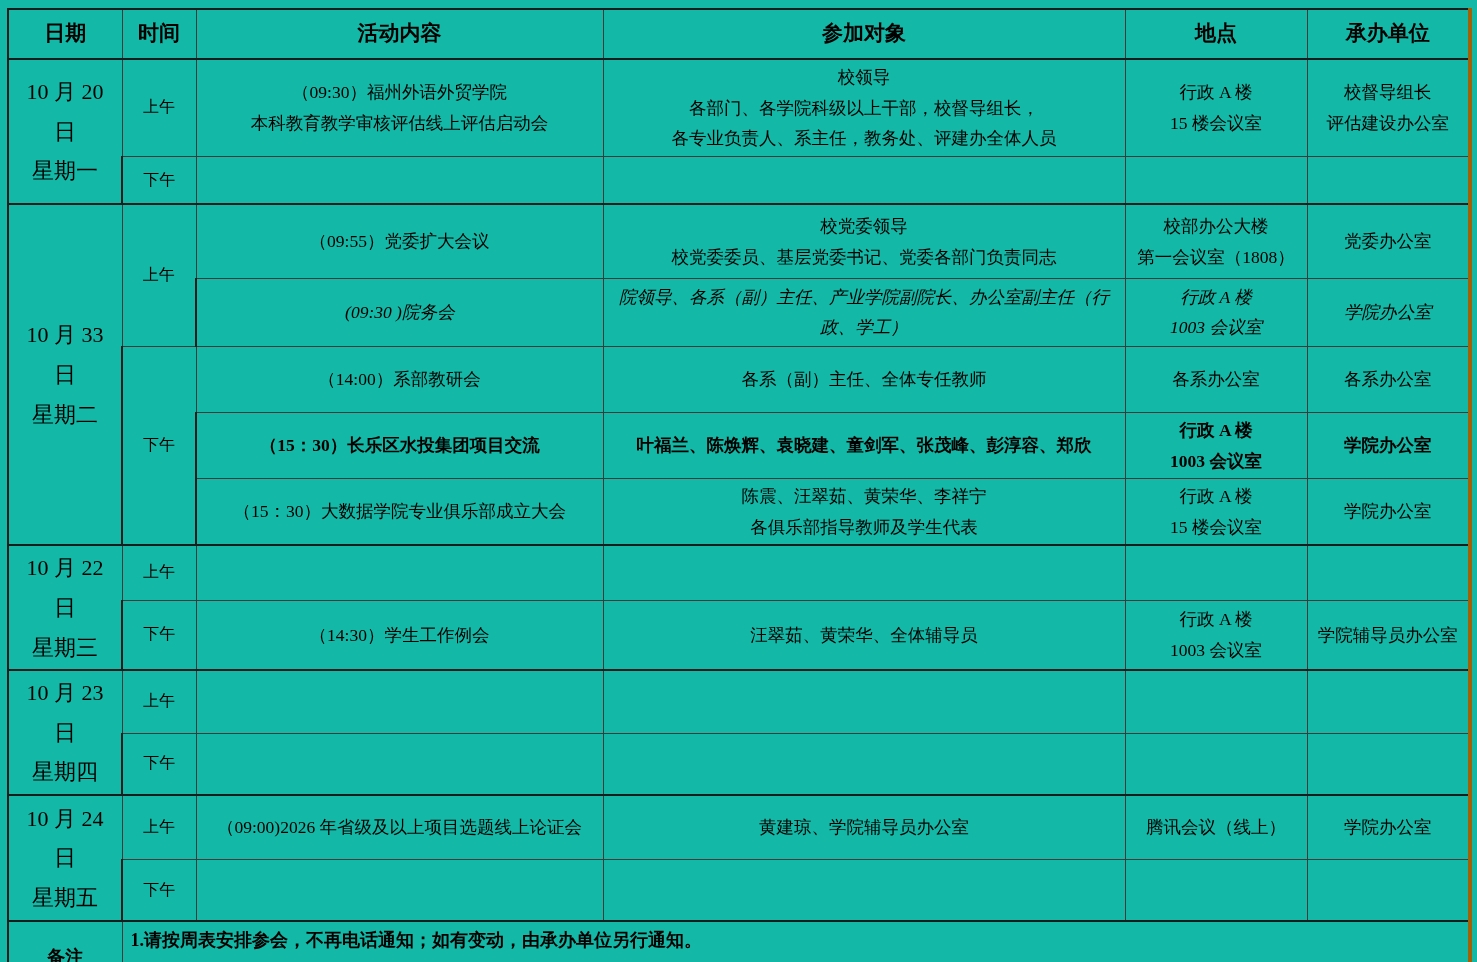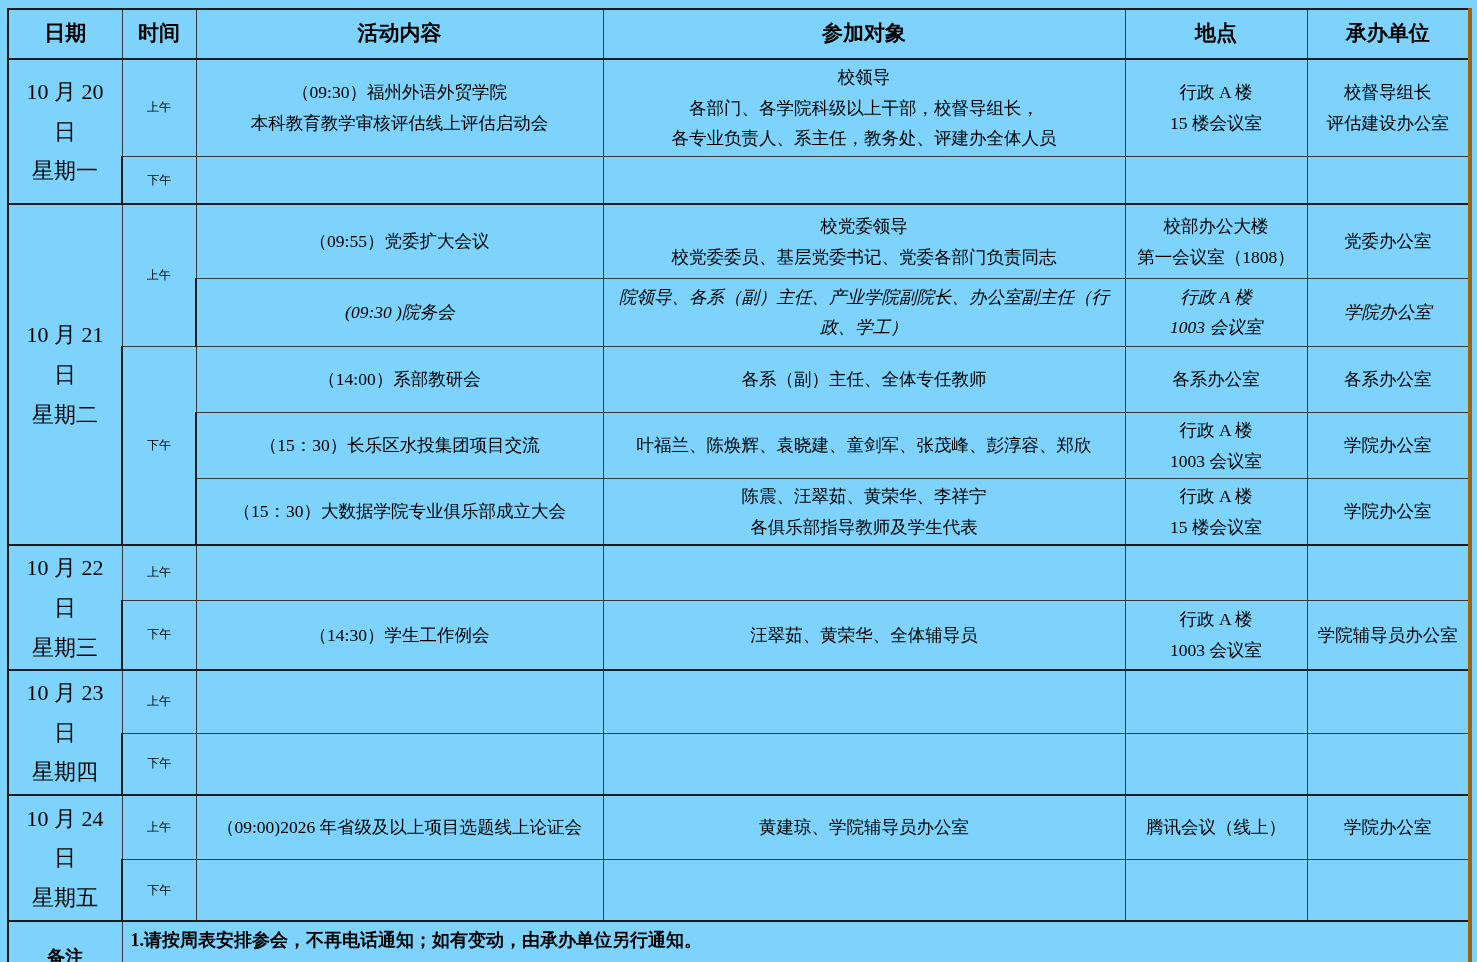--- a/index.html
+++ b/index.html
@@ -7,21 +7,21 @@
     padding: 0;
     background: #ffffff;
     font-family: "Liberation Serif", "DejaVu Serif", serif;
     color: #000000;
   }
   .page {
     width: 1477px;
     height: 962px;
     box-sizing: border-box;
     padding: 8px 7px;
-    background: #7dd3fc;
+    background: #14b8a6;
     overflow: hidden;
   }
   table.schedule {
     border-collapse: collapse;
     table-layout: fixed;
     width: 1462px;
     border: 2px solid #1c1c1c;
   }
   col.c-date { width: 114px; }
   col.c-time { width: 74px; }
@@ -48,21 +48,21 @@
   th.hdr {
     font-size: 21px;
     font-weight: bold;
     line-height: 1.3;
   }
   td.date-cell {
     font-size: 22px;
     line-height: 1.8;
   }
   td.time-cell {
-    font-size: 12px;
+    font-size: 16px;
     margin-left: 44px;
   }
   td.activity-cell, td.participants-cell, td.location-cell, td.organizer-cell {
     font-size: 17.5px;
     line-height: 1.75;
   }
   td.notes-label-cell {
     font-size: 18px;
     font-weight: bold;
   }
@@ -114,21 +114,21 @@
     </tr>
     <tr style="height:48px;">
       <td class="time-cell">下午</td>
       <td class="activity-cell"></td>
       <td class="participants-cell"></td>
       <td class="location-cell"></td>
       <td class="organizer-cell"></td>
     </tr>
 
     <tr class="group-start" style="height:74px;">
-      <td class="date-cell" rowspan="5">10 月 21 日
+      <td class="date-cell" rowspan="5">10 月 33 日
 星期二</td>
       <td class="time-cell" rowspan="2">上午</td>
       <td class="activity-cell">（09:55）党委扩大会议</td>
       <td class="participants-cell">校党委领导
 校党委委员、基层党委书记、党委各部门负责同志</td>
       <td class="location-cell">校部办公大楼
 第一会议室（1808）</td>
       <td class="organizer-cell">党委办公室</td>
     </tr>
     <tr style="height:68px;font-style:italic;">
@@ -138,21 +138,21 @@
 1003 会议室</td>
       <td class="organizer-cell">学院办公室</td>
     </tr>
     <tr style="height:66px;">
       <td class="time-cell" rowspan="3">下午</td>
       <td class="activity-cell">（14:00）系部教研会</td>
       <td class="participants-cell">各系（副）主任、全体专任教师</td>
       <td class="location-cell">各系办公室</td>
       <td class="organizer-cell">各系办公室</td>
     </tr>
-    <tr style="height:66px;">
+    <tr style="height:66px;font-weight:bold;">
       <td class="activity-cell">（15：30）长乐区水投集团项目交流</td>
       <td class="participants-cell">叶福兰、陈焕辉、袁晓建、童剑军、张茂峰、彭淳容、郑欣</td>
       <td class="location-cell">行政 A 楼
 1003 会议室</td>
       <td class="organizer-cell">学院办公室</td>
     </tr>
     <tr style="height:66px;">
       <td class="activity-cell">（15：30）大数据学院专业俱乐部成立大会</td>
       <td class="participants-cell">陈震、汪翠茹、黄荣华、李祥宁
 各俱乐部指导教师及学生代表</td>

